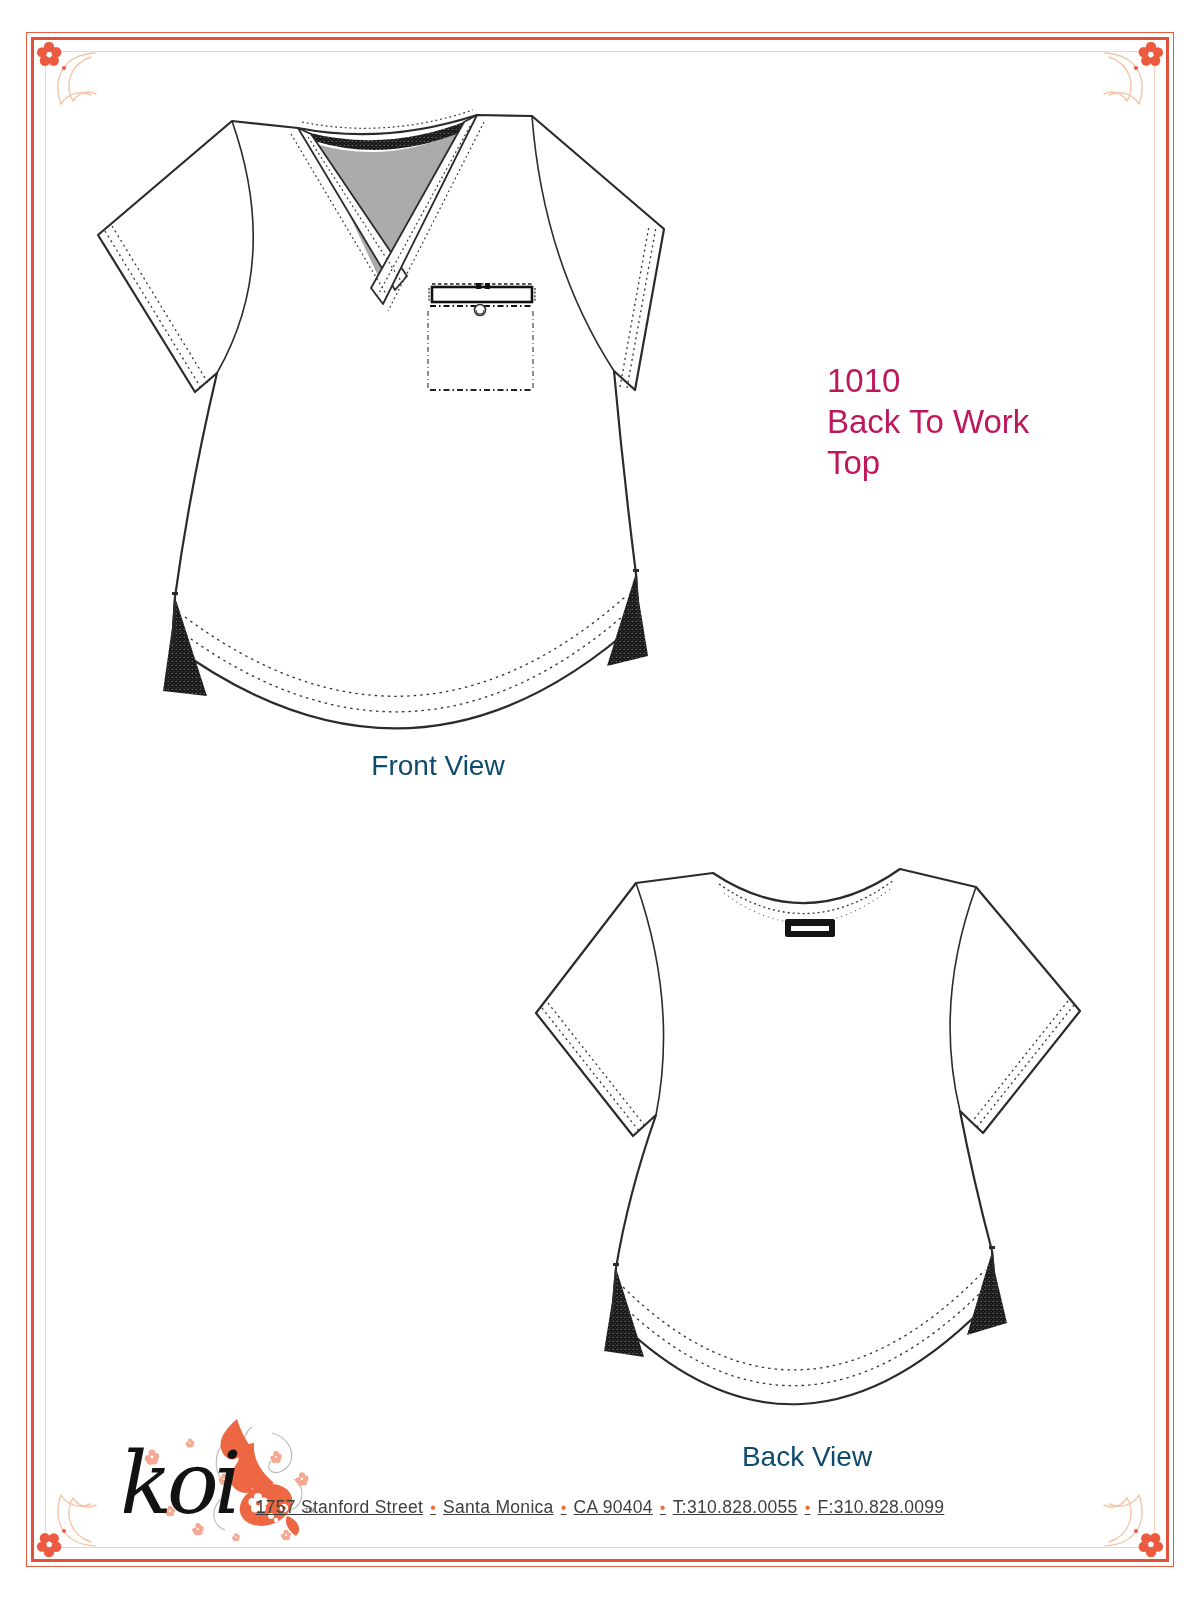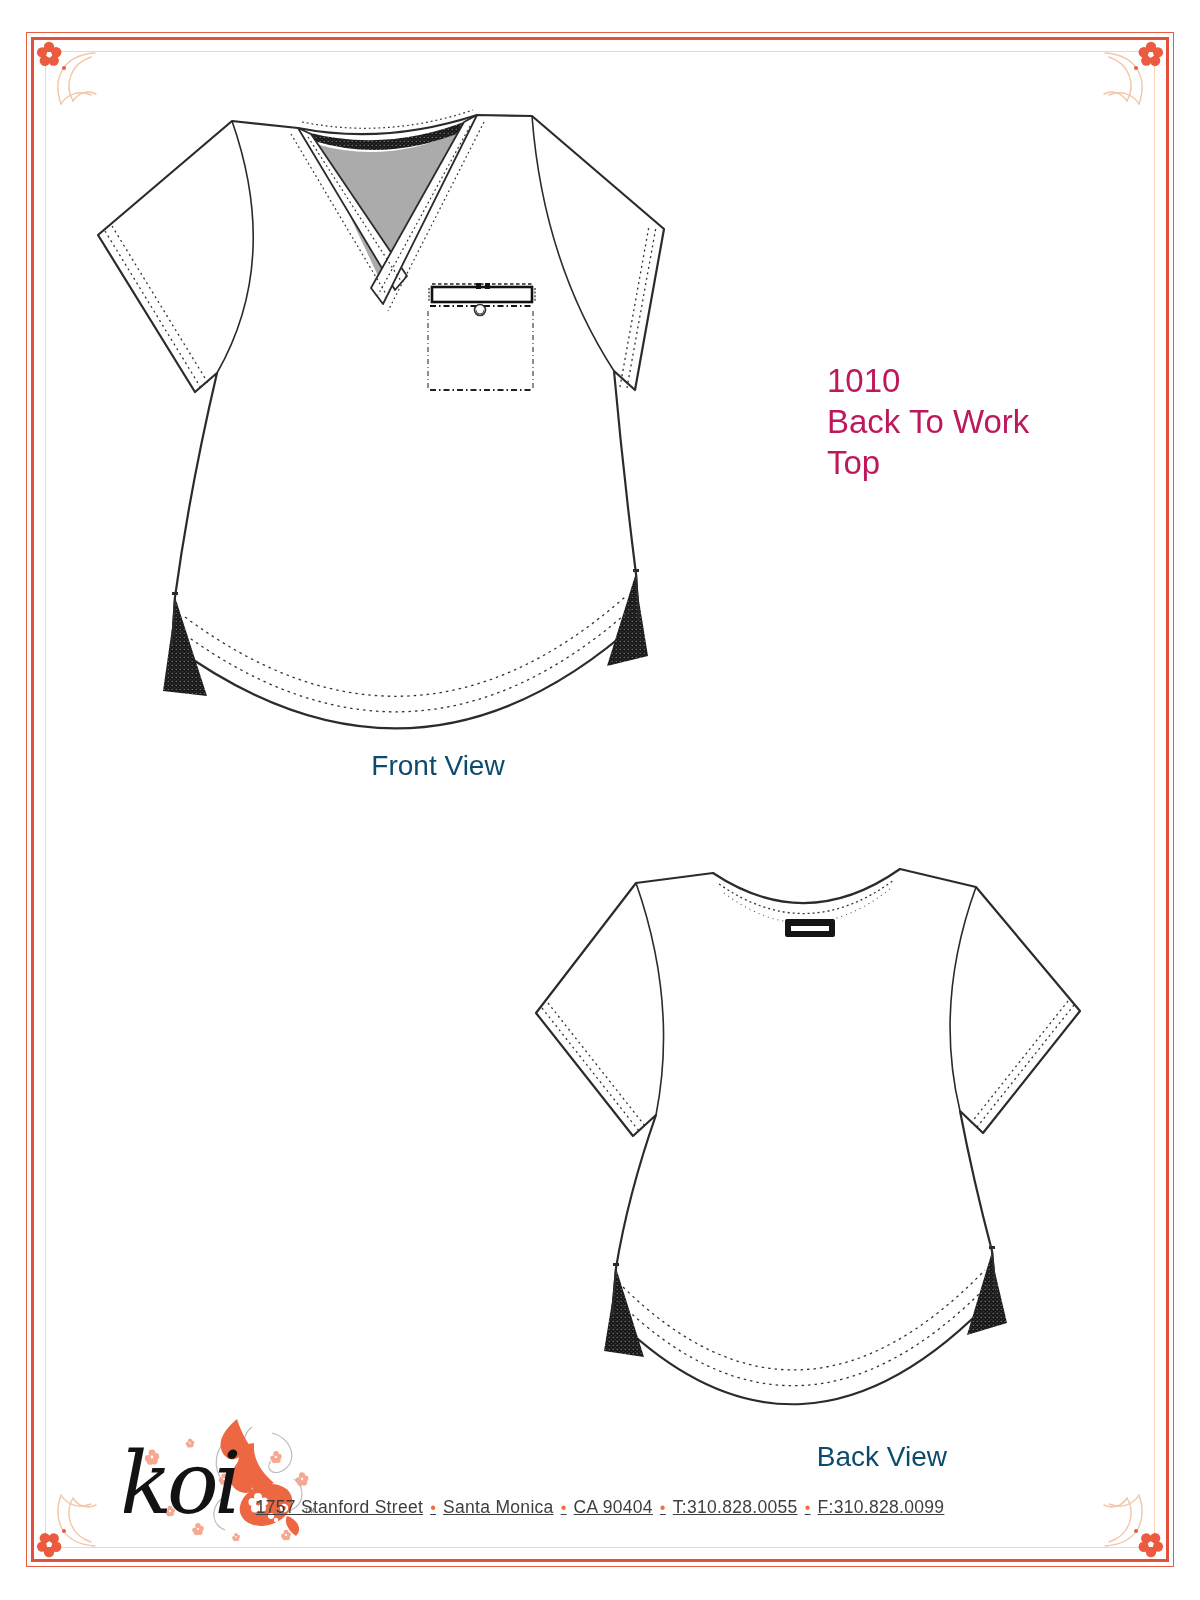--- a/index.html
+++ b/index.html
@@ -22,21 +22,21 @@
   
   .front-drawing{position:absolute;left:95px;top:103px;width:575px;height:645px;}
   .back-drawing {position:absolute;left:528px;top:843px;width:560px;height:575px;}
   .front-drawing svg,.back-drawing svg{width:100%;height:100%;display:block;}
 
   
   .title-block{position:absolute;left:827px;top:360px;font-size:33px;line-height:41px;
                font-weight:400;color:#be185d;}
   .view-label{position:absolute;width:280px;text-align:center;font-size:28px;color:#0c4a6e;}
   .front-label{left:298px;top:750px;}
-  .back-label{left:667px;top:1441px;text-align:right;}
+  .back-label{left:667px;top:1441px;}
 
   .footer{position:absolute;left:0;right:0;top:1497px;text-align:center;
           font-size:17.5px;color:#3e3e3e;letter-spacing:.3px;text-decoration:underline;}
   .footer .dot{color:#ee6f3d;margin:0 7px;font-size:16px;}
 
   
   .logo{position:absolute;left:92px;top:1413px;width:190px;height:132px;margin-left:32px;}
   .logo svg{width:100%;height:100%;display:block;}
 </style>
 </head>

